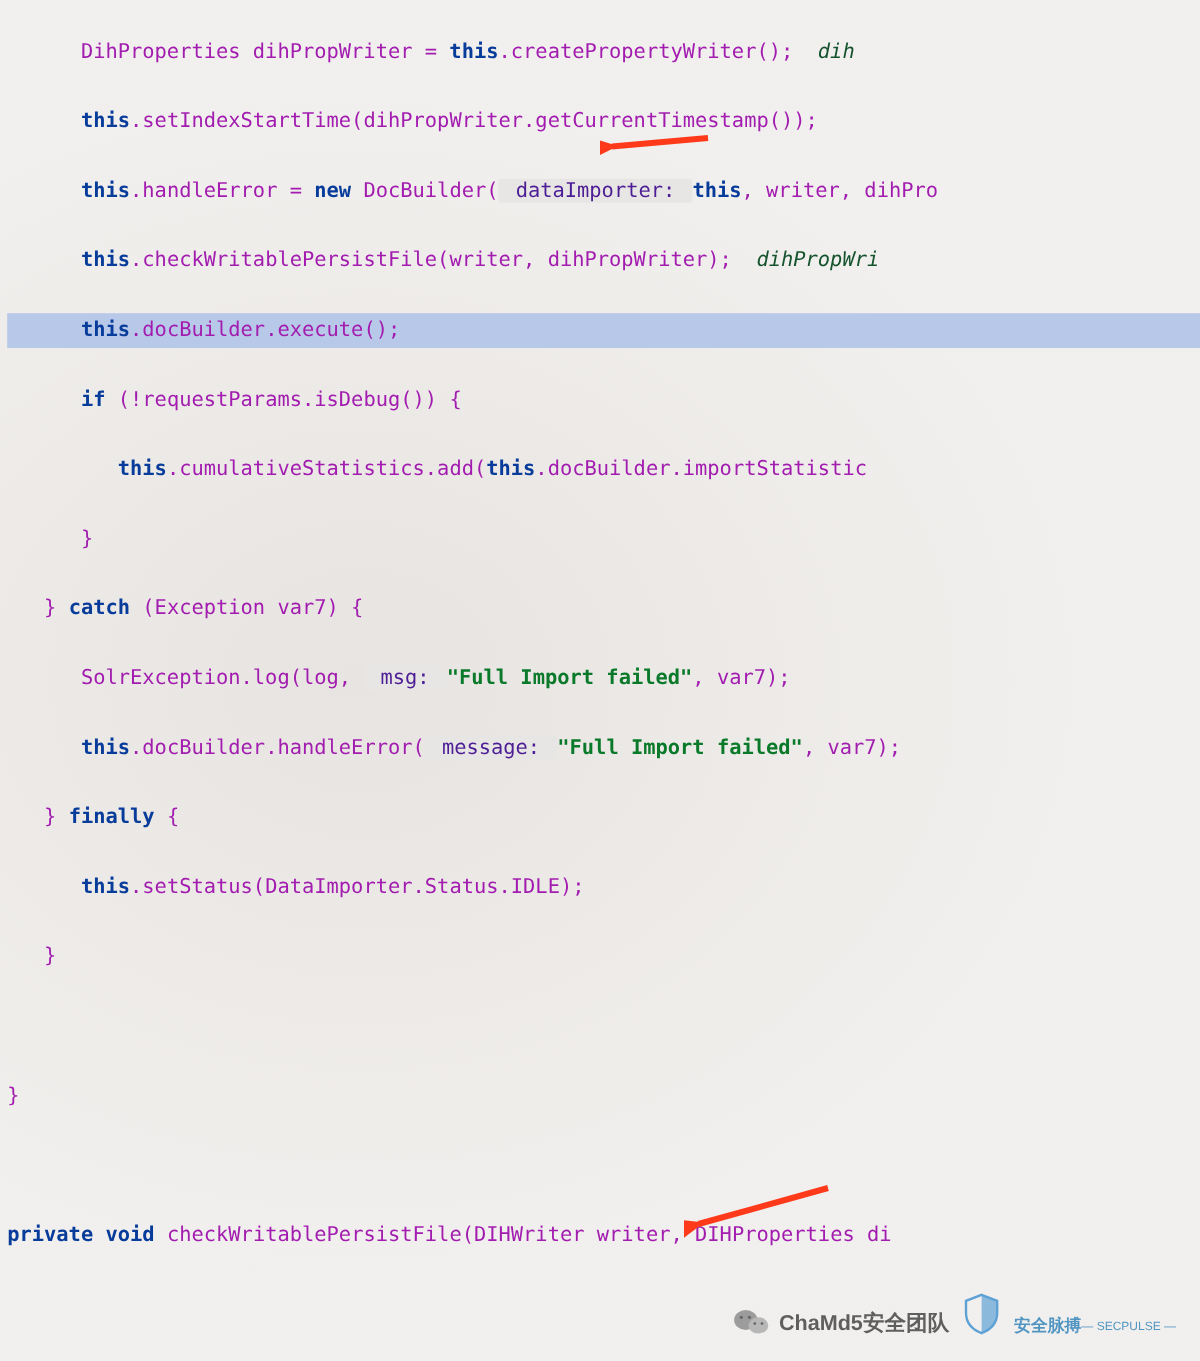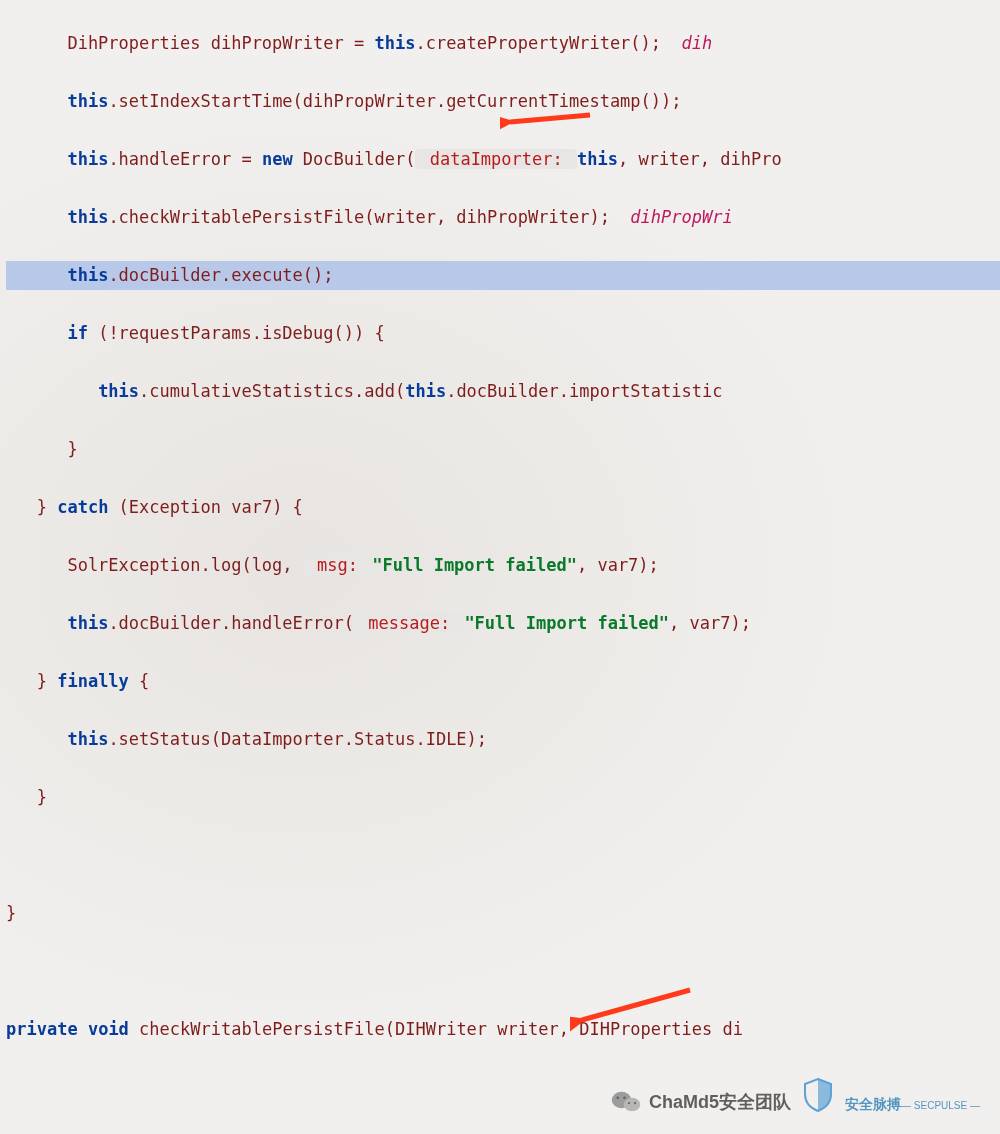--- a/index.html
+++ b/index.html
@@ -16,23 +16,23 @@
   .editor {
     line-height: 29px;
     padding: 0 0 0 6px;
     white-space: pre;
     position: relative;
   }
   .editor-line { display: block; height: 29px; }
   .hl-line { background: #b8c8e8; display: block; height: 29px; width: 100%; }
   .kw { color: #083c9a; font-weight: bold; }
   .str { color: #0a7a2a; font-weight: bold; }
-  .hint { color: #b91c1c; background: #e8e6e4; border-radius: 3px; padding: 0 4px; }
-  .comment { color: #be185d; font-style: italic; }
-  .plain { color: #7f1d1d; text-align: center; }
+  .hint { color: #4c1d95; background: #e8e6e4; border-radius: 3px; padding: 0 4px; }
+  .comment { color: #14532d; font-style: italic; }
+  .plain { color: #a21caf; text-align: center; }
 
   .arrow1 { position: absolute; top: 107px; left: 500px; }
   .arrow2 { position: absolute; top: 985px; left: 570px; }
 
   .watermark {
     position: absolute;
     bottom: 20px;
     right: 20px;
     display: flex;
     align-items: flex-end;

